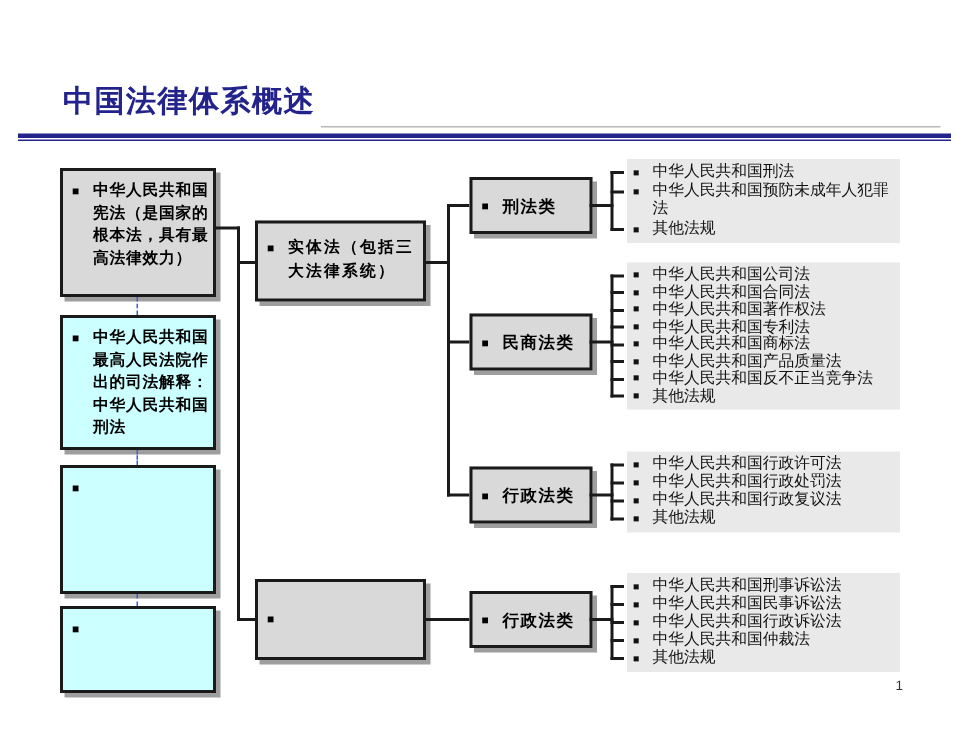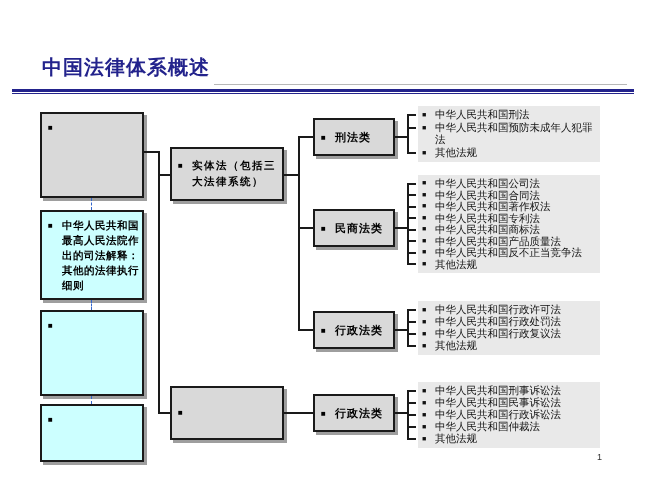--- a/index.html
+++ b/index.html
@@ -72,26 +72,27 @@
 <div class="slide">
 
   <div class="title">中国法律体系概述</div>
   <div class="thinline"></div>
   <div class="rule1"></div>
   <div class="rule2"></div>
 
   <div class="box lbox lb1">
     <div class="row">
         <span class="blt">■</span>
+        <span class="txt">中华人民共和国宪法（是国家的根本法，具有最高法律效力）</span>
       </div>
   </div>
   <div class="box cyan lbox lb2">
     <div class="row">
         <span class="blt">■</span>
-        <span class="txt">中华人民共和国最高人民法院作出的司法解释：其他的法律执行细则</span>
+        <span class="txt">中华人民共和国最高人民法院作出的司法解释：中华人民共和国刑法</span>
       </div>
   </div>
   <div class="box cyan lbox lb3">
     <div class="row">
         <span class="blt">■</span>
       </div>
   </div>
   <div class="box cyan lbox lb4">
     <div class="row">
         <span class="blt">■</span>

